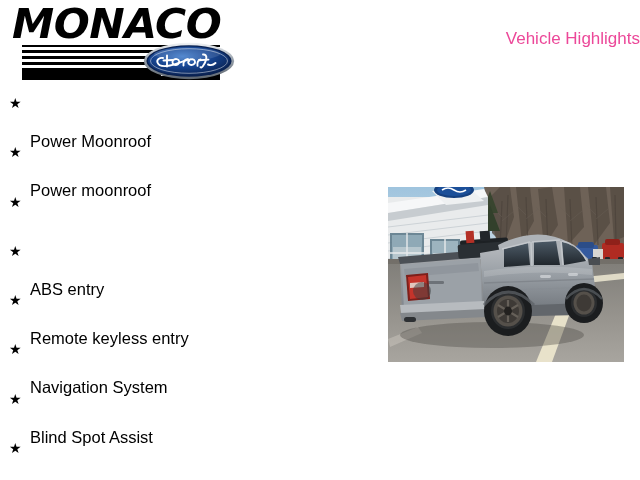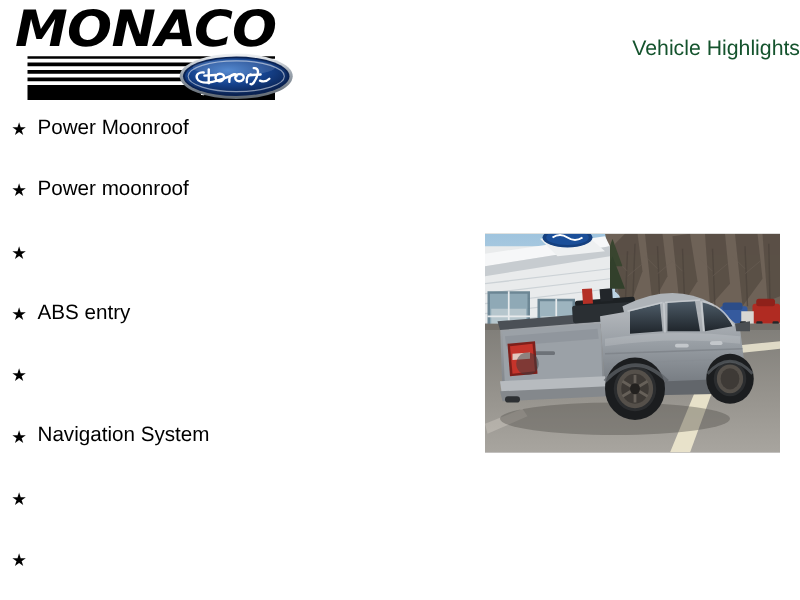--- a/index.html
+++ b/index.html
@@ -97,21 +97,21 @@
     height: 38px;
   }
 
   
   #section-title {
     position: absolute;
     right: 20px;
     top: 28px;
     font-size: 17px;
     line-height: 22px;
-    color: #14532d;
+    color: #ec4899;
     white-space: nowrap;
   }
 
   
   #highlights-list {
     position: absolute;
     left: 0;
     top: 92px;
     width: 370px;
     list-style: none;
@@ -131,20 +131,21 @@
     position: absolute;
     left: 9px;
     top: 1px;
     font-size: 14px;
     line-height: 20px;
     color: #000000;
   }
   .highlight-label {
     display: inline-block;
     vertical-align: top;
+    margin-top: 39px;
   }
 
   
   #vehicle-photo {
     position: absolute;
     left: 388px;
     top: 187px;
     width: 236px;
     height: 175px;
     overflow: hidden;
@@ -220,27 +221,29 @@
   </li>
   <li class="highlight-item">
     <span class="highlight-star">★</span>
   </li>
   <li class="highlight-item">
     <span class="highlight-star">★</span>
     <span class="highlight-label">ABS entry</span>
   </li>
   <li class="highlight-item">
     <span class="highlight-star">★</span>
+    <span class="highlight-label">Remote keyless entry</span>
   </li>
   <li class="highlight-item">
     <span class="highlight-star">★</span>
     <span class="highlight-label">Navigation System</span>
   </li>
   <li class="highlight-item">
     <span class="highlight-star">★</span>
+    <span class="highlight-label">Blind Spot Assist</span>
   </li>
   <li class="highlight-item">
     <span class="highlight-star">★</span>
   </li>
 </ul>
 
 <div id="vehicle-photo">
   <svg width="236" height="175" viewBox="0 0 236 175" xmlns="http://www.w3.org/2000/svg">
     <defs>
       <linearGradient id="skyG" x1="0" y1="0" x2="0" y2="1">

